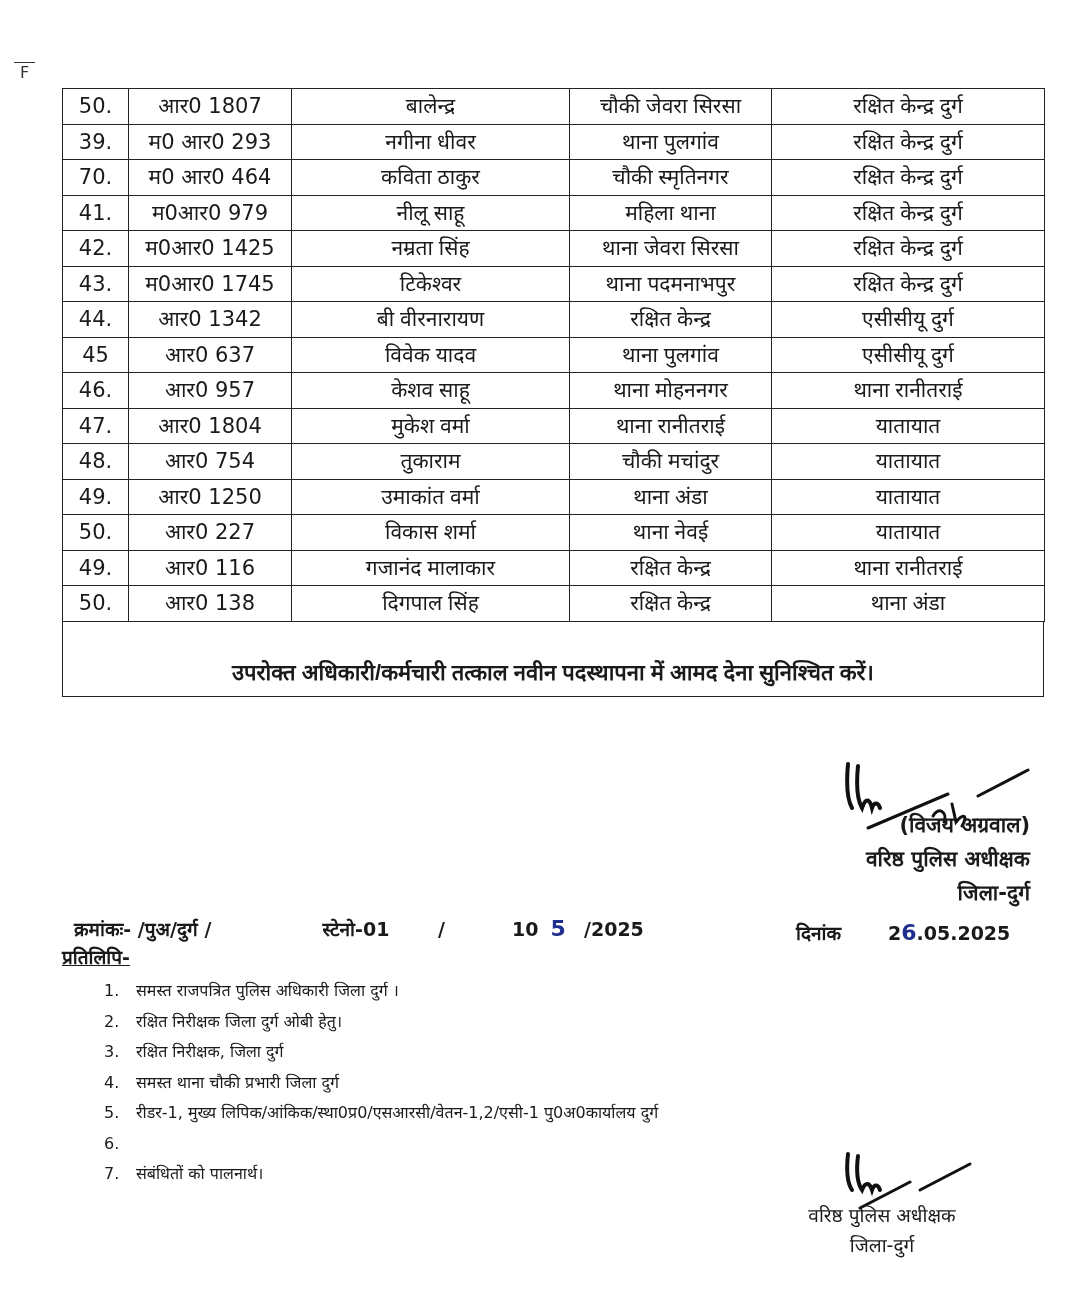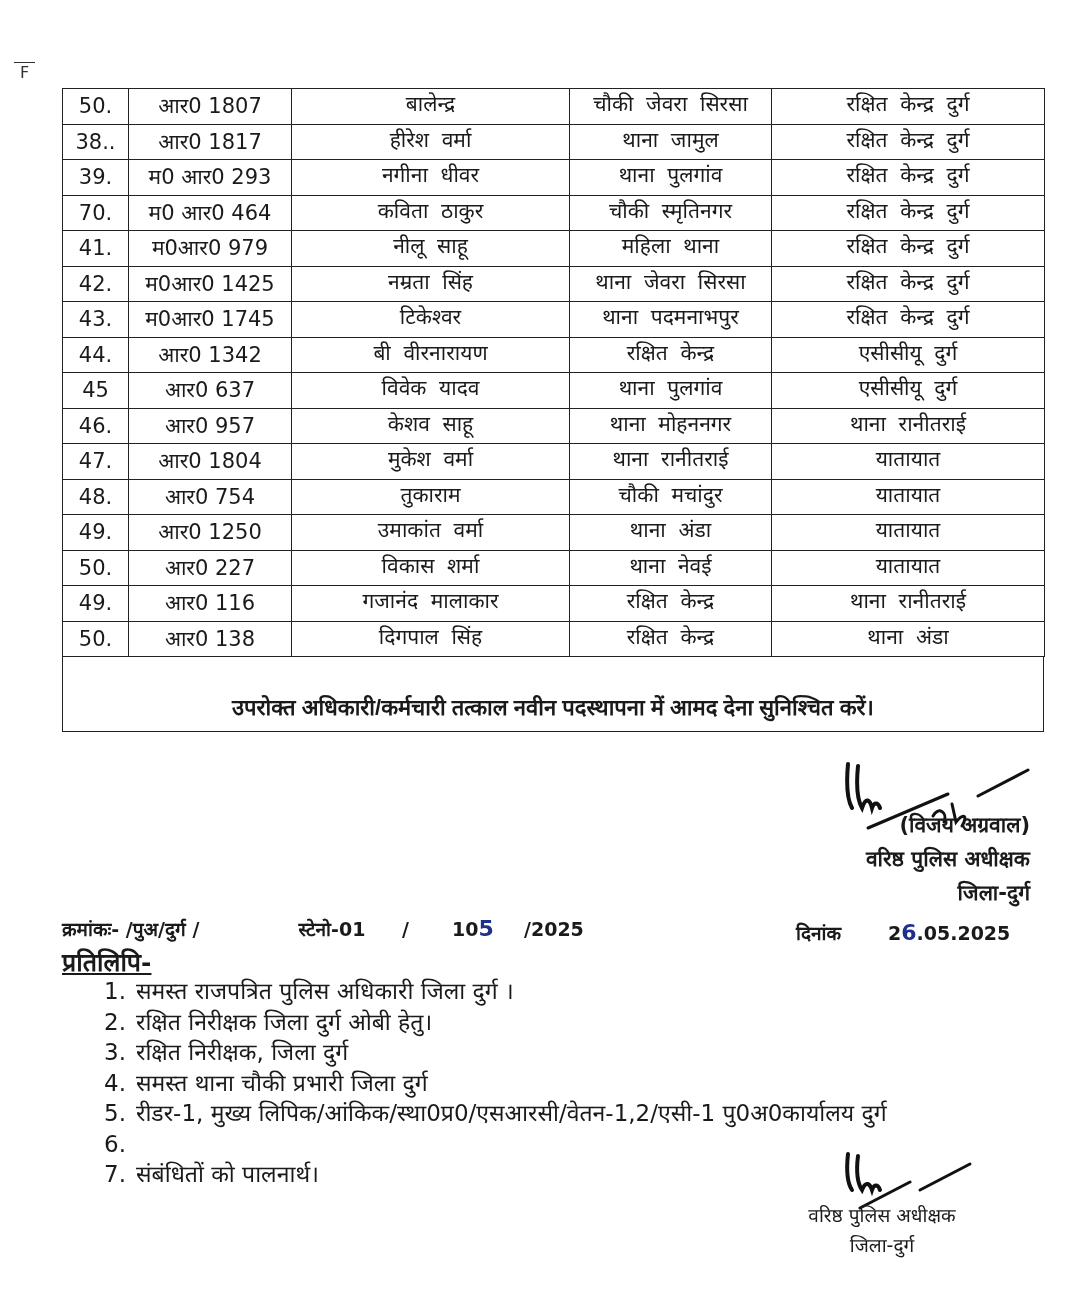--- a/index.html
+++ b/index.html
@@ -48,21 +48,21 @@
       overflow: hidden;
     }
     col.c-sno { width: 66px; }
     col.c-rank { width: 163px; }
     col.c-name { width: 278px; }
     col.c-from { width: 202px; }
     col.c-to { width: 273px; }
     td.c-sno-cell { font-family: "DejaVu Sans", sans-serif; font-size: 20px; }
     td.c-rank-cell { font-family: "DejaVu Sans", sans-serif; font-size: 20px; }
     td.c-name-cell, td.c-from-cell, td.c-to-cell {
-      font-family: Liberation Mono, monospace;
+      font-family: Liberation Sans, sans-serif;
       font-size: 22px;
     }
     .notice-box {
       border: 1.5px solid #222;
       border-top: none;
       height: 74px;
       position: relative;
     }
     .notice-text {
       position: absolute;
@@ -91,51 +91,51 @@
     .sig1 { left: 838px; top: 756px; }
     .sig2 { left: 840px; top: 1150px; }
     .order-line {
       position: absolute;
       left: 62px;
       top: 916px;
       font-size: 19px;
       font-weight: bold;
       white-space: nowrap;
     }
-    .order-line span { display: inline-block; }
+    .order-line span { display: inline-block; margin-left: 12px; }
     .order-prefix { width: 200px; }
     .order-steno { width: 140px; text-align: center; }
     .order-sep { width: 50px; }
     .order-num { width: 72px; }
     .hand-digit { color: #1f2f8f; font-weight: bold; font-size: 22px; }
     .date-line {
       position: absolute;
       left: 796px;
       top: 920px;
       font-size: 19px;
       font-weight: bold;
       white-space: nowrap;
     }
     .date-label { display: inline-block; width: 92px; }
     .copy-heading {
       position: absolute;
       left: 62px;
       top: 944px;
-      font-size: 25px;
+      font-size: 19px;
       font-weight: bold;
       text-decoration: underline;
     }
     .copy-list {
       position: absolute;
       left: 104px;
       top: 976px;
       margin: 0;
       padding: 0;
       list-style: none;
-      font-size: 23px;
+      font-size: 16px;
       line-height: 30.5px;
     }
     .copy-list li { white-space: nowrap; }
     .copy-num { display: inline-block; width: 32px; }
     .sign-block-2 {
       position: absolute;
       left: 782px;
       top: 1200px;
       width: 200px;
       text-align: center;
@@ -159,27 +159,20 @@
     </colgroup>
     <tbody id="table-body">
         <tr>
           <td class="c-sno-cell">50.</td>
           <td class="c-rank-cell">आर0 1807</td>
           <td class="c-name-cell">बालेन्द्र</td>
           <td class="c-from-cell">चौकी जेवरा सिरसा</td>
           <td class="c-to-cell">रक्षित केन्द्र दुर्ग</td>
         </tr>
         <tr>
-          <td class="c-sno-cell">38..</td>
-          <td class="c-rank-cell">आर0 1817</td>
-          <td class="c-name-cell">हीरेश वर्मा</td>
-          <td class="c-from-cell">थाना जामुल</td>
-          <td class="c-to-cell">रक्षित केन्द्र दुर्ग</td>
-        </tr>
-        <tr>
           <td class="c-sno-cell">39.</td>
           <td class="c-rank-cell">म0 आर0 293</td>
           <td class="c-name-cell">नगीना धीवर</td>
           <td class="c-from-cell">थाना पुलगांव</td>
           <td class="c-to-cell">रक्षित केन्द्र दुर्ग</td>
         </tr>
         <tr>
           <td class="c-sno-cell">70.</td>
           <td class="c-rank-cell">म0 आर0 464</td>
           <td class="c-name-cell">कविता ठाकुर</td>

